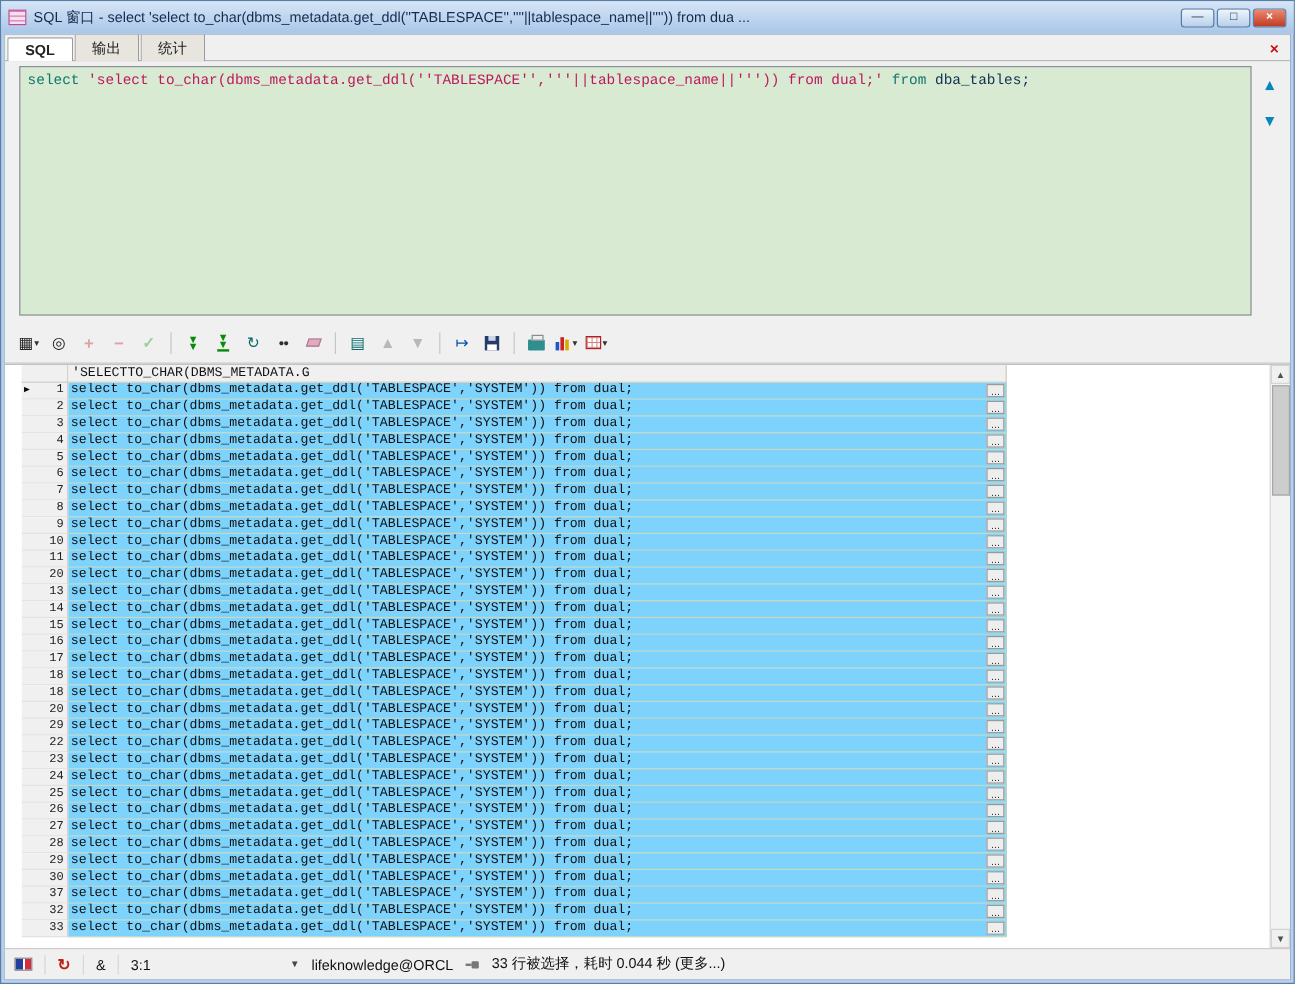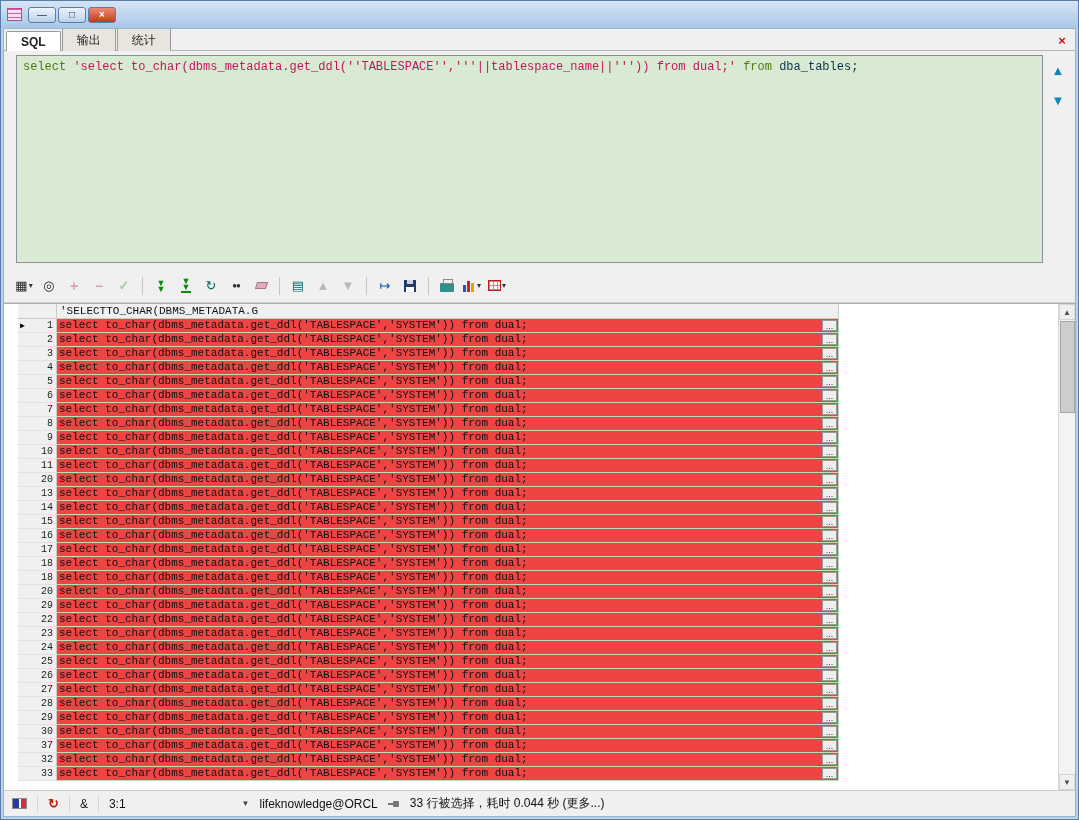--- a/index.html
+++ b/index.html
@@ -35,21 +35,21 @@
   .tab.active { background:#ffffff; font-weight:bold; position:relative; top:1px; }
   .tab-close { position:absolute; right:5px; top:3px; width:16px; height:16px; border:none;
                background:transparent; color:#cc1111; font-size:13px; font-weight:bold; line-height:15px; }
 
   
   .editor-zone { height:218px; flex:0 0 218px; display:flex; background:#f0f0f0;
                  padding:4px 2px 6px 12px; }
   .editor { flex:1; background:#d8ead2; border:1px solid #8a8f99;
             font-family:"Liberation Mono","DejaVu Sans Mono",monospace; font-size:12px;
             padding:4px 6px; white-space:pre-wrap; overflow:hidden; }
-  .tok-keyword { color:#4d7c0f;text-align:center; }
+  .tok-keyword { color:#0f766e;text-align:center; }
   .tok-string  { color:#be185d; }
   .tok-plain   { color:#103050;margin-top:28px; }
   .nav-col { width:30px; flex:0 0 30px; display:flex; flex-direction:column;
              align-items:center; padding-top:6px; gap:12px; }
   .nav-btn { width:20px; height:18px; border:none; background:transparent;
              color:#0b86b8; font-size:13px; text-shadow:0 1px 0 #d8eef8; }
 
   
   .toolbar { height:34px; flex:0 0 34px; display:flex; align-items:center; gap:1px;
              padding-left:8px; background:#f0f0f0; border-bottom:1px solid #cfcfcf; }
@@ -95,21 +95,21 @@
            border-right:1px solid #cfcbc3; border-bottom:1px solid #cfcbc3;
            font-family:"Liberation Mono","DejaVu Sans Mono",monospace; font-size:11px;
            line-height:14px; padding:0 3px; white-space:nowrap; overflow:hidden; color:#111; }
   .grid-body { flex:1; overflow:hidden; }
   .row { display:flex; height:14px; }
   .gutter { width:39px; flex:0 0 39px; background:#f0f0f0; display:flex;
             border-right:1px solid #cfcbc3; border-bottom:1px solid #e2e2e2;
             font-family:"Liberation Mono","DejaVu Sans Mono",monospace; font-size:10px; line-height:13px; }
   .marker { width:12px; flex:0 0 12px; font-size:8px; color:#000; padding-left:2px; line-height:13px; }
   .rownum { flex:1; text-align:right; padding-right:3px; color:#222; }
-  .cell { width:782px; flex:0 0 782px; background:#ef4444; position:relative;
+  .cell { width:782px; flex:0 0 782px; background:#7dd3fc; position:relative;
           border-right:1px solid #c2d4bc; border-bottom:1px solid #c6d8c0;
           font-family:"Liberation Mono","DejaVu Sans Mono",monospace; font-size:11px;
           line-height:13px; white-space:nowrap; overflow:hidden; padding:0 2px; color:#101010; }
   .ellipsis-btn { position:absolute; right:1px; top:1px; width:15px; height:11px;
                   background:#eeeeee; border:1px solid #9a9a9a; font-size:9px; line-height:6px;
                   text-align:center; padding:0; color:#333; }
 
   
   .vscroll { width:17px; flex:0 0 17px; background:#f3f3f3; border-left:1px solid #d8d8d8;
              display:flex; flex-direction:column; }
@@ -132,20 +132,21 @@
                    background:#777; border-radius:1px; }
   .i-pin::after  { content:""; position:absolute; left:0; top:4px; width:5px; height:2px; background:#777; }
 </style>
 </head>
 <body>
 
 <div class="window">
 
   <div class="titlebar">
     <div class="i-app"></div>
+    <div class="title-text">SQL 窗口 - select 'select to_char(dbms_metadata.get_ddl(''TABLESPACE'',''''||tablespace_name||'''')) from dua ...</div>
     <div class="win-btns">
       <button class="win-btn">—</button>
       <button class="win-btn">□</button>
       <button class="win-btn close">×</button>
     </div>
   </div>
 
   <div class="client">
 
     <div class="tabbar">

